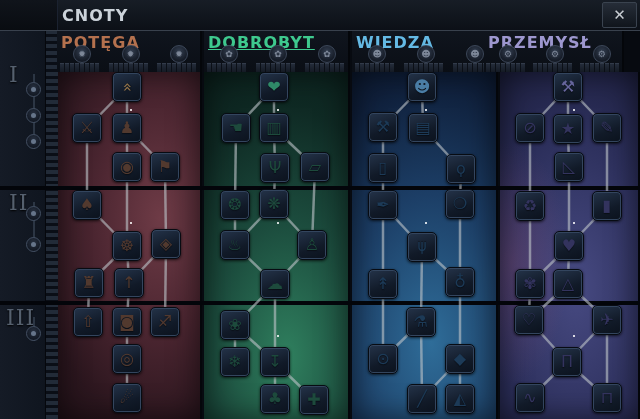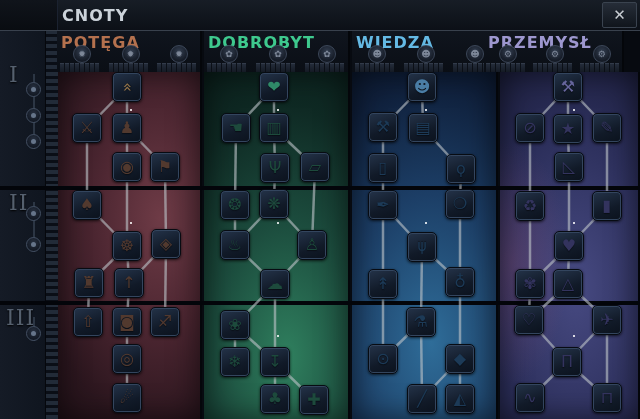--- a/index.html
+++ b/index.html
@@ -184,21 +184,21 @@
       <div class="node" style="left: 150px; top: 307px;">
         <span style="color: rgb(82, 57, 46);">♐</span>
       </div>
       <div class="node" style="left: 112px; top: 344px;">
         <span style="color: rgb(82, 57, 46);">◎</span>
       </div>
       <div class="node" style="left: 112px; top: 383px;">
         <span style="color: rgb(82, 57, 46);">☄</span>
       </div>
       <div class="hcell" style="left: 204px; width: 146px;">
-        <div class="hlabel" style="color: rgb(62, 201, 142);">DOBROBYT</div>
+        <div class="hlabel" style="color: rgb(62, 201, 142); text-decoration: underline;">DOBROBYT</div>
         <div class="badge" style="left: 16.09px;">✿</div>
         <div class="seggroup" style="left: 3.09px;">
           <div class="seg"></div>
           <div class="seg"></div>
           <div class="seg"></div>
           <div class="seg"></div>
           <div class="seg"></div>
           <div class="seg"></div>
           <div class="seg"></div>
           <div class="seg"></div>

